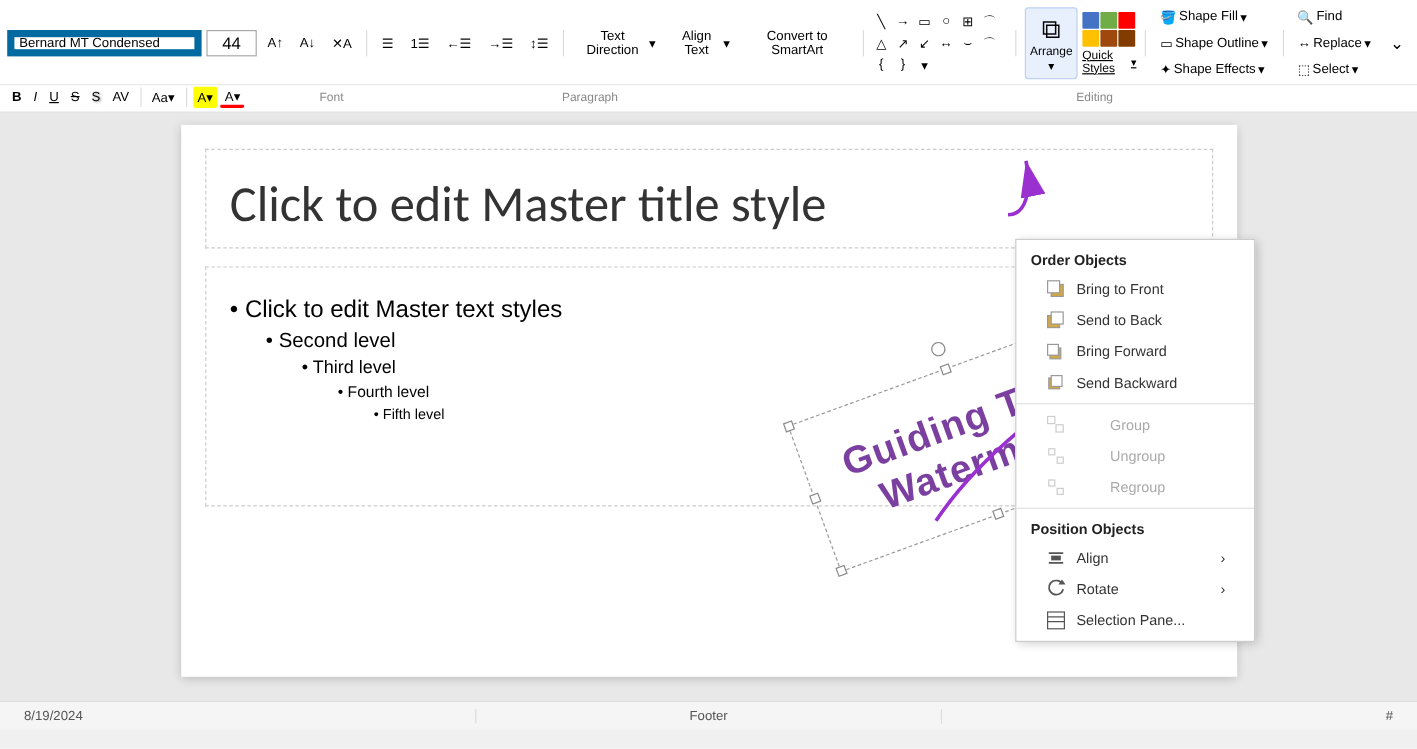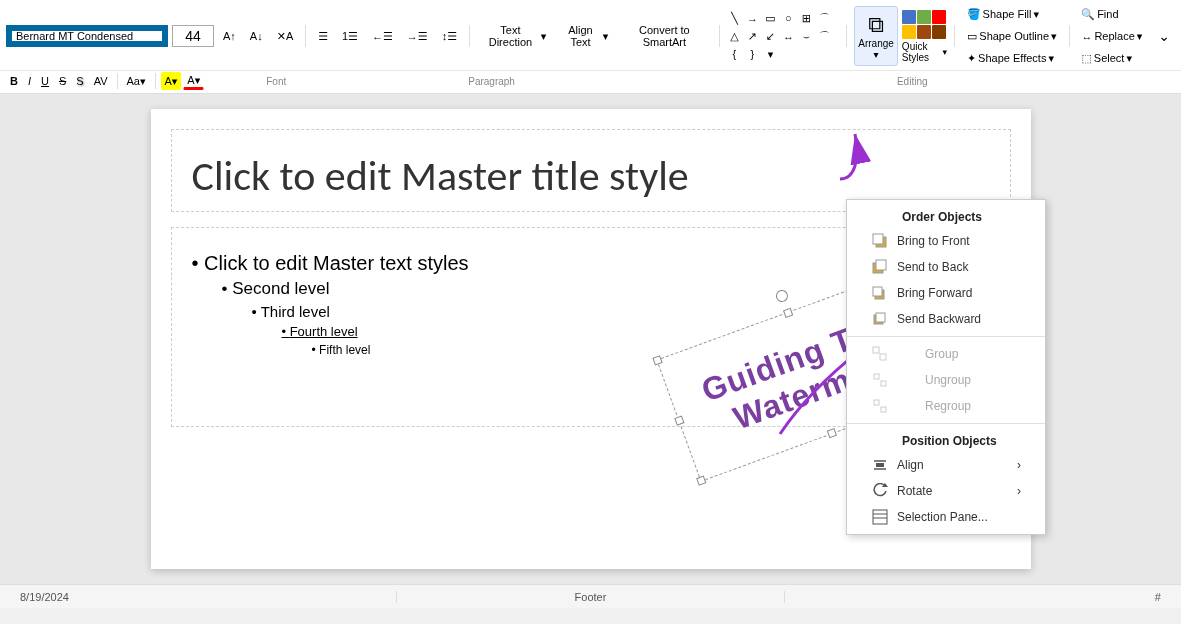--- a/index.html
+++ b/index.html
@@ -15,21 +15,21 @@
 
     .rb { display: flex; align-items: center; gap: 2px; padding: 1px 4px; border: 1px solid transparent; background: none; cursor: pointer; font-size: 11px; border-radius: 2px; white-space: nowrap; height: 22px; }
 
     
     .drawing-area { display: flex; gap: 2px; flex-wrap: wrap; width: 130px; }
     .shape-btn { width: 16px; height: 16px; border: 1px solid transparent; background: none; cursor: pointer; display: flex; align-items: center; justify-content: center; font-size: 11px; border-radius: 2px; }
 
     .arrange-btn { display: flex; flex-direction: column; align-items: center; justify-content: center; height: 60px; width: 50px; border: 1px solid transparent; background: none; cursor: pointer; font-size: 10px; border-radius: 2px; }
 
     
-    .slide-area { display: flex; background: #e8e8e8; flex: 1; padding: 20px; justify-content: center; align-items: center; }
+    .slide-area { display: flex; background: #e8e8e8; flex: 1; padding: 20px; justify-content: center; align-items: flex-end; }
     .slide { background: white; width: 880px; min-height: 460px; box-shadow: 0 2px 8px rgba(0,0,0,0.2); position: relative; padding: 20px; }
     .slide-title { font-size: 42px; color: #333; font-family: 'Calibri', Arial, sans-serif; padding: 20px 20px 10px 20px; border: 1px dashed #ccc; margin-bottom: 15px; }
     .slide-content { border: 1px dashed #ccc; padding: 20px; position: relative; min-height: 200px; }
     .bullet-list { list-style: none; padding: 0; }
     .bullet-list li { margin: 4px 0; font-size: 20px; }
     .bullet-list li::before { content: '• '; }
     .sub-list { list-style: none; padding-left: 30px; margin: 4px 0; }
     .sub-list li { font-size: 18px; margin: 3px 0; }
     .sub-list li::before { content: '• '; }
     .sub-list2 { padding-left: 30px; }
@@ -45,21 +45,21 @@
     .h-bl { bottom: -4px; left: -4px; }
     .h-br { bottom: -4px; right: -4px; }
     .h-ml { top: 50%; left: -4px; transform: translateY(-50%); }
     .h-mr { top: 50%; right: -4px; transform: translateY(-50%); }
     .h-tm { top: -4px; left: 50%; transform: translateX(-50%); }
     .h-bm { bottom: -4px; left: 50%; transform: translateX(-50%); }
     .rotate-handle { width: 12px; height: 12px; border: 1px solid #888; border-radius: 50%; background: white; position: absolute; top: -24px; left: 50%; transform: translateX(-50%); cursor: grab; }
 
     
     .dropdown-menu { position: absolute; top: 105px; right: 135px; background: white; border: 1px solid #ccc; box-shadow: 2px 2px 8px rgba(0,0,0,0.2); width: 200px; z-index: 100; padding: 4px 0; }
-    .menu-section-title { font-weight: bold; font-size: 12px; padding: 6px 12px 4px 12px; color: #222; margin-left: 43px; }
+    .menu-section-title { font-weight: bold; font-size: 12px; padding: 6px 12px 4px 12px; color: #222; }
     .menu-item { display: flex; align-items: center; gap: 8px; padding: 4px 24px; font-size: 12px; cursor: pointer; color: #333; }
     .menu-item.disabled { color: #aaa; cursor: default; gap: 36px; }
     .menu-item .menu-icon { width: 18px; height: 18px; display: flex; align-items: center; justify-content: center; }
     .menu-separator { height: 1px; background: #e0e0e0; margin: 4px 0; }
     .menu-item .arrow-right { margin-left: auto; }
 
     
     .footer-bar { background: #f5f5f5; border-top: 1px solid #ddd; height: 24px; display: flex; align-items: center; padding: 0 10px; font-size: 11px; color: #555; }
     .footer-section { flex: 1; text-align: center; border-right: 1px solid #ddd; padding: 0 10px; }
     .footer-section:first-child { text-align: left; }
@@ -135,21 +135,21 @@
 
     <div style="display:flex;flex-direction:column;align-items:center;width:52px;">
       <div style="display:grid;grid-template-columns:repeat(3,14px);gap:1px;margin-bottom:2px;">
         <div style="width:14px;height:14px;background:#4472C4;border-radius:1px;"></div>
         <div style="width:14px;height:14px;background:#70AD47;border-radius:1px;"></div>
         <div style="width:14px;height:14px;background:#FF0000;border-radius:1px;"></div>
         <div style="width:14px;height:14px;background:#FFC000;border-radius:1px;"></div>
         <div style="width:14px;height:14px;background:#9E480E;border-radius:1px;"></div>
         <div style="width:14px;height:14px;background:#833C00;border-radius:1px;"></div>
       </div>
-      <div style="display:flex;align-items:center;gap:2px;">
+      <div style="display:flex;align-items:center;gap:2px;text-decoration:underline;">
         <span style="font-size:10px;">Quick Styles</span>
         <span style="font-size:9px;">▾</span>
       </div>
     </div>
     <div class="separator"></div>
 
     <div style="display:flex;flex-direction:column;gap:2px;">
       <button class="rb" style="height:20px;">
         <span>🪣</span>
         <span>Shape Fill</span>
@@ -217,21 +217,21 @@
         </ul>
         <ul class="sub-list">
           <li style="font-size:17px;">
             <span>Second level</span>
           </li>
           <ul class="sub-list sub-list2">
             <li style="font-size:15px;">
               <span>Third level</span>
             </li>
             <ul class="sub-list sub-list3">
-              <li style="font-size:13px;text-decoration:underline;">
+              <li style="font-size:13px;">
                 <span>Fourth level</span>
               </li>
               <ul class="sub-list">
                 <li style="font-size:12px;">
                   <span>Fifth level</span>
                 </li>
               </ul>
             </ul>
           </ul>
         </ul>

